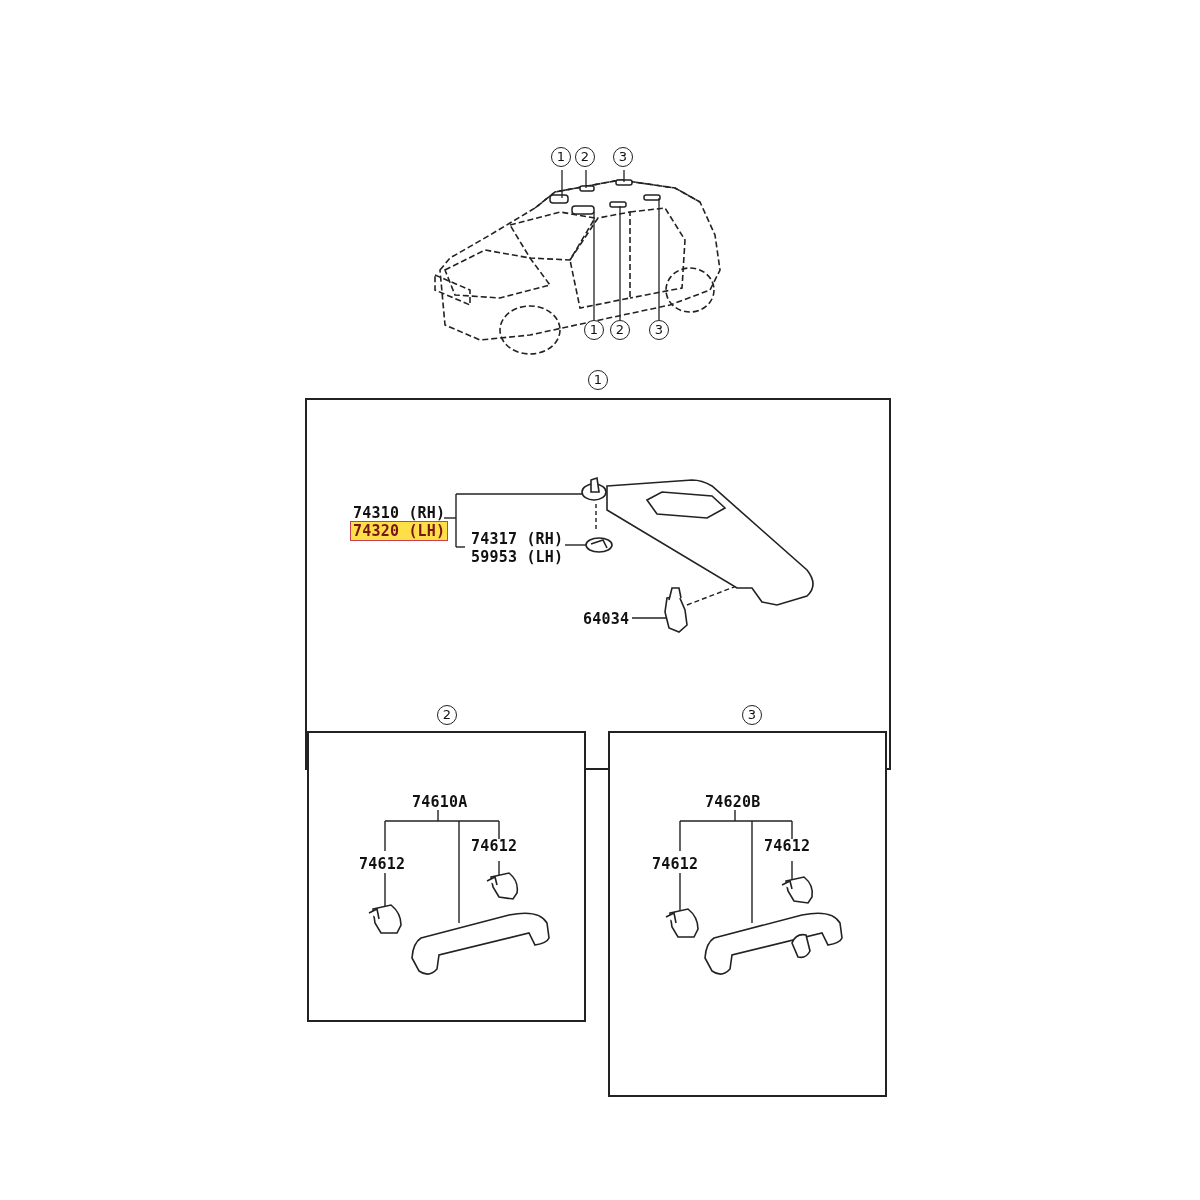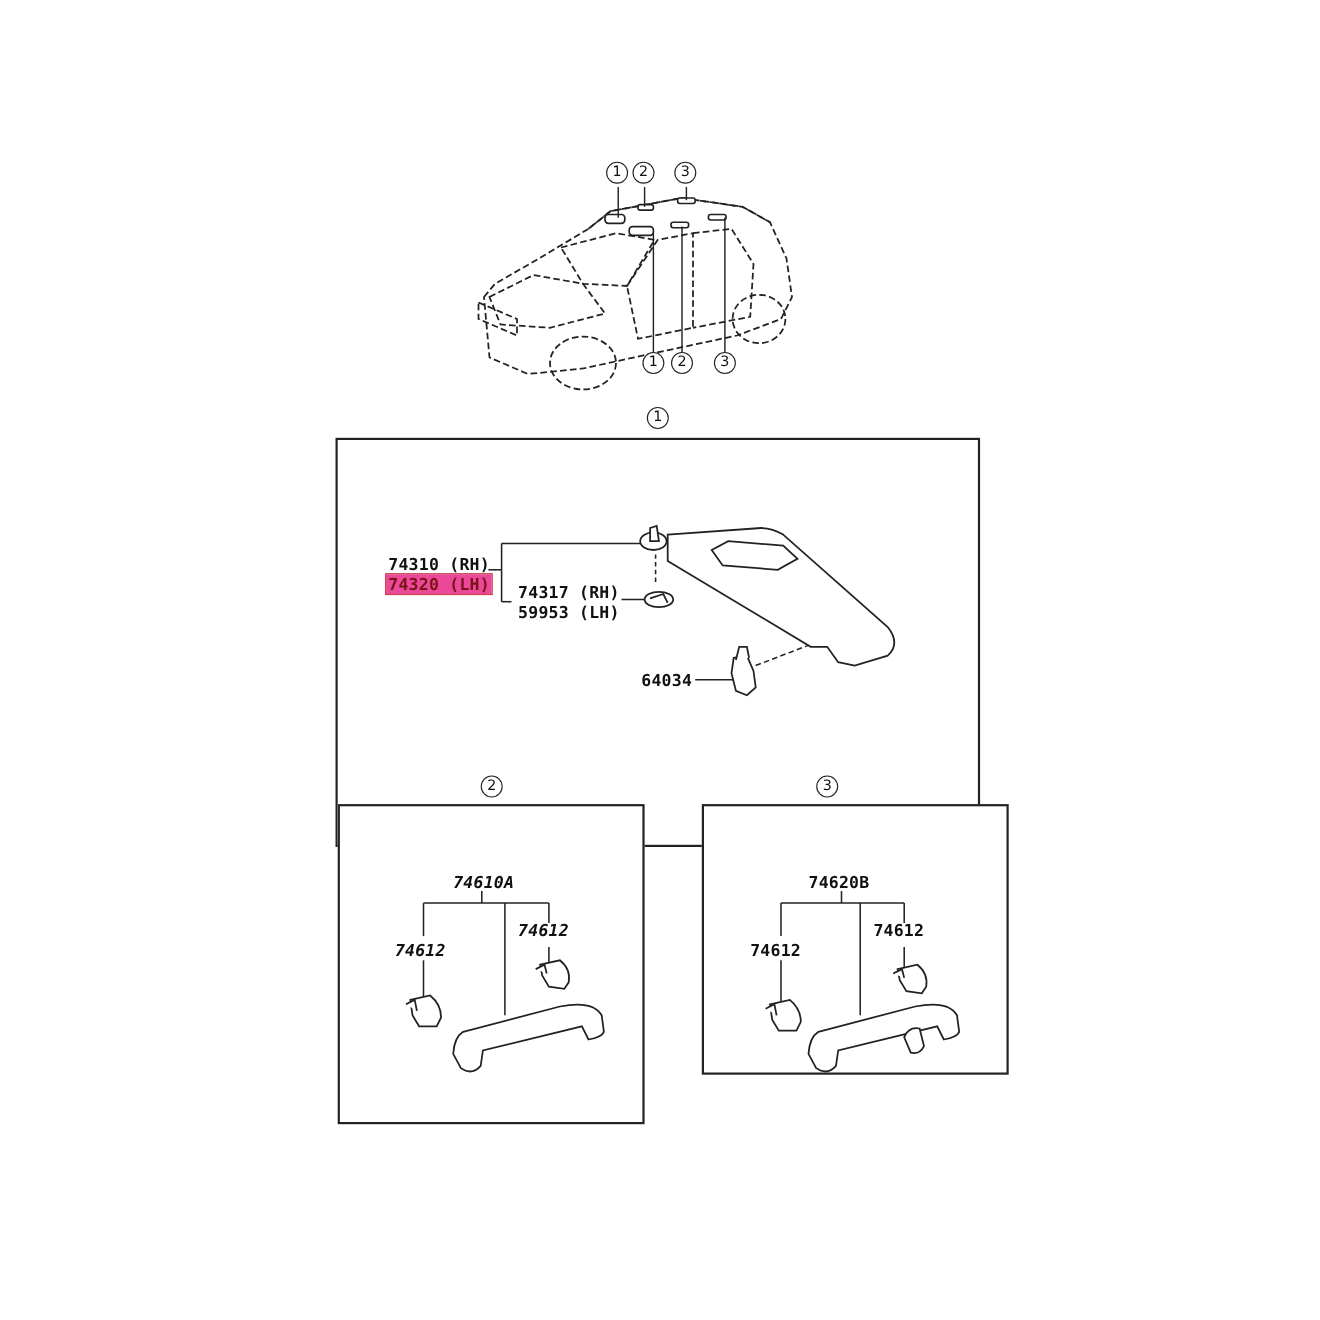--- a/index.html
+++ b/index.html
@@ -5,21 +5,21 @@
     html, body { margin: 0; padding: 0; background: #ffffff; }
     body { width: 1200px; height: 1200px; position: relative; overflow: hidden;
            font-family: "DejaVu Sans Mono", "Liberation Mono", monospace; color: #111; }
     .abs { position: absolute; }
     .box { position: absolute; border: 2px solid #222; box-sizing: border-box; background: #fff; }
     .callout { position: absolute; width: 20px; height: 20px; border: 1.5px solid #222; border-radius: 50%;
                box-sizing: border-box; font-size: 13px; line-height: 17px; text-align: center;
                font-family: "DejaVu Sans", sans-serif; background: #fff; }
     .lbl { position: absolute; font-size: 15px; font-weight: bold; letter-spacing: 0.2px; white-space: nowrap;
            font-family: "DejaVu Sans Mono", "Liberation Mono", monospace; }
-    .hl { background: #ec4899; color: #7a1418; padding: 0 2px; outline: 1px solid #c94048; }
+    .hl { background: #fde047; color: #7a1418; padding: 0 2px; outline: 1px solid #c94048; }
     svg { position: absolute; overflow: visible; }
   </style>
 </head>
 <body>
 
 <div class="abs" style="left:420px;top:140px;width:320px;height:220px;">
   <svg width="320" height="220" viewBox="0 0 320 220">
     <g fill="none" stroke="#222" stroke-width="1.6" stroke-dasharray="6 3">
 
       <path d="M20 130 L30 118 L70 95 L115 68 L135 52 L200 40 L255 48 L280 62 L295 95 L300 130 L290 150 L250 165 L170 182 L110 195 L60 200 L25 185 Z"></path>
@@ -94,21 +94,21 @@
     </g>
   </svg>
   <span class="lbl" style="left:46px;top:104px;">74310 (RH)</span>
   <span class="lbl hl" style="left:44px;top:122px;">74320 (LH)</span>
   <span class="lbl" style="left:164px;top:130px;">74317 (RH)</span>
   <span class="lbl" style="left:164px;top:148px;">59953 (LH)</span>
   <span class="lbl" style="left:276px;top:210px;">64034</span>
 </div>
 
 <div class="callout" style="left:437px;top:705px;">2</div>
-<div class="box" style="left:307px;top:731px;width:279px;height:291px;font-style:italic;">
+<div class="box" style="left:307px;top:731px;width:279px;height:291px;">
   <svg width="279" height="291" viewBox="0 0 279 291">
     <g stroke="#222" stroke-width="1.4" fill="none">
       <line x1="129" y1="77" x2="129" y2="88"></line>
       <line x1="76" y1="88" x2="190" y2="88"></line>
       <line x1="76" y1="88" x2="76" y2="118"></line>
       <line x1="76" y1="140" x2="76" y2="176"></line>
       <line x1="150" y1="88" x2="150" y2="190"></line>
       <line x1="190" y1="88" x2="190" y2="106"></line>
       <line x1="190" y1="128" x2="190" y2="142"></line>
     </g>
@@ -119,21 +119,21 @@
       <path d="M182 144 L200 140 Q210 148 208 160 L204 166 L190 164 L184 154 Z"></path>
       <path d="M178 148 L186 144 L188 152"></path>
     </g>
   </svg>
   <span class="lbl" style="left:103px;top:60px;">74610A</span>
   <span class="lbl" style="left:50px;top:122px;">74612</span>
   <span class="lbl" style="left:162px;top:104px;">74612</span>
 </div>
 
 <div class="callout" style="left:742px;top:705px;">3</div>
-<div class="box" style="left:638px;top:731px;width:279px;height:246px;">
+<div class="box" style="left:608px;top:731px;width:279px;height:366px;">
   <svg width="279" height="291" viewBox="0 0 279 291">
     <g stroke="#222" stroke-width="1.4" fill="none">
       <line x1="125" y1="77" x2="125" y2="88"></line>
       <line x1="70" y1="88" x2="182" y2="88"></line>
       <line x1="70" y1="88" x2="70" y2="118"></line>
       <line x1="70" y1="140" x2="70" y2="178"></line>
       <line x1="142" y1="88" x2="142" y2="190"></line>
       <line x1="182" y1="88" x2="182" y2="106"></line>
       <line x1="182" y1="128" x2="182" y2="146"></line>
     </g>

